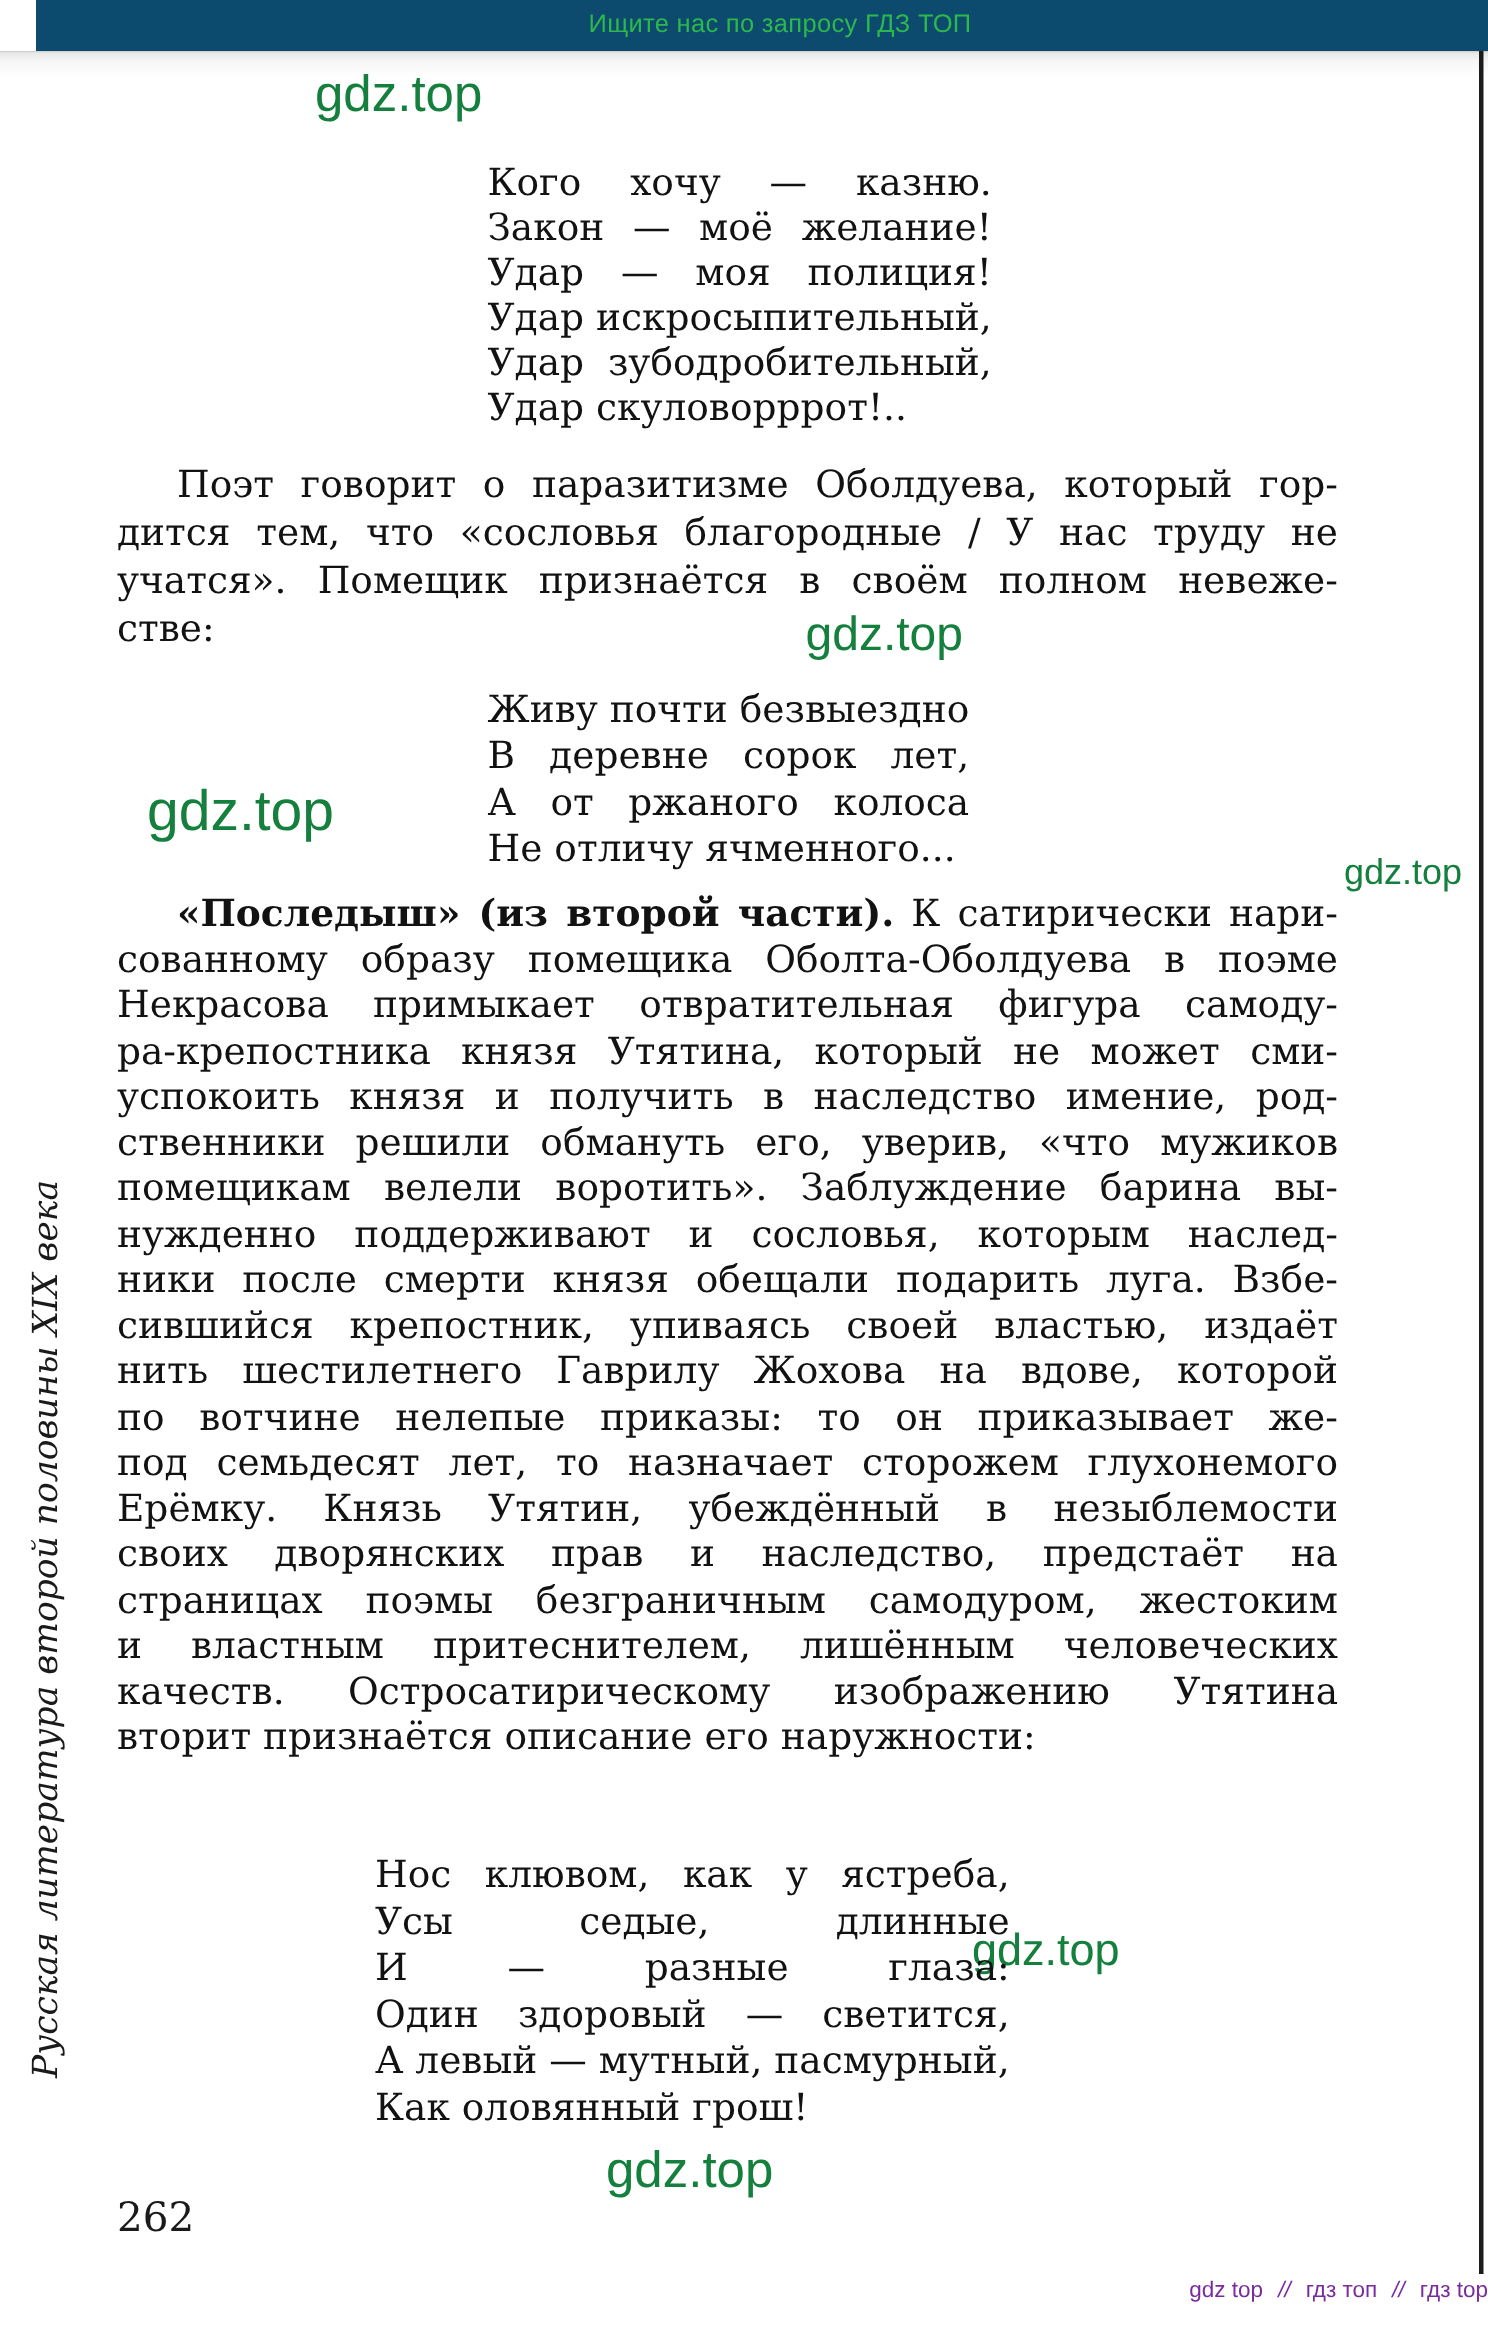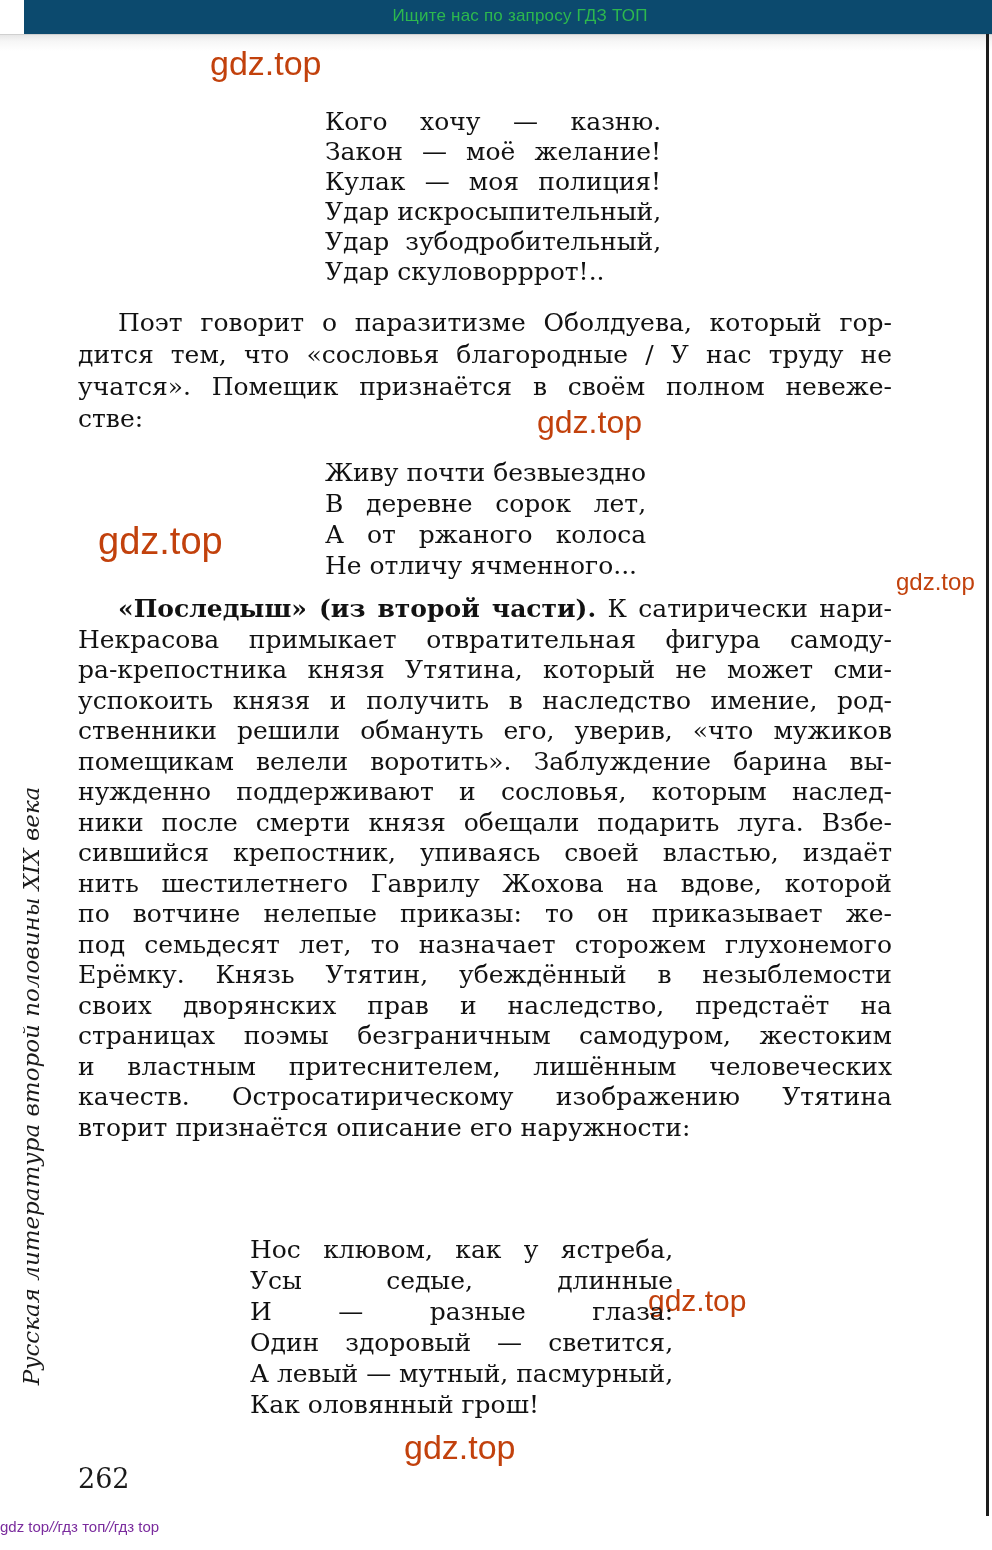--- a/index.html
+++ b/index.html
@@ -36,21 +36,21 @@
   }
   .page-right-edge {
     position: absolute; left: 986px; top: 34px; width: 3px; height: 1482px;
     background: #1c1c1c;
   }
 
   
   .wm {
     position: absolute;
     font-family: "Liberation Sans", sans-serif;
-    color: #c2410c;
+    color: #15803d;
     white-space: nowrap;
     line-height: 1;
   }
   .wm1 { left: 210px; top: 46px;   font-size: 34px; }
   .wm2 { left: 537px; top: 406px;  font-size: 32px; }
   .wm3 { left: 98px;  top: 522px;  font-size: 38px; }
   .wm4 { left: 896px; top: 570px;  font-size: 24px; }
   .wm5 { left: 648px; top: 1286px; font-size: 30px; }
   .wm6 { left: 404px; top: 1430px; font-size: 34px; }
 
@@ -96,21 +96,21 @@
   }
 
   
   .page-number {
     position: absolute; left: 78px; top: 1463px;
     font-size: 27px; color: #1a1a1a;
   }
 
   .footer-links {
     position: absolute; left: 0; top: 1518px; width: 992px;
-    display: flex; justify-content: flex-start; align-items: center; 
+    display: flex; justify-content: flex-end; align-items: center; gap: 10px;
     font-family: "Liberation Sans", sans-serif;
     font-size: 15px; font-weight: 500;
     color: #7a2b9d;
   }
   .footer-links a { color: #7a2b9d; text-decoration: none; cursor: pointer; }
   .footer-sep { font-style: italic; }
 </style>
 </head>
 <body>
 
@@ -124,21 +124,21 @@
 <div class="wm wm1">gdz.top</div>
 <div class="wm wm2">gdz.top</div>
 <div class="wm wm3">gdz.top</div>
 <div class="wm wm4">gdz.top</div>
 <div class="wm wm5">gdz.top</div>
 <div class="wm wm6">gdz.top</div>
 
 <div class="poem poem1">
     <div class="pline first">Кого хочу — казню.</div>
     <div class="pline">Закон — моё желание!</div>
-    <div class="pline">Кулак — моя полиция!</div>
+    <div class="pline">Удар — моя полиция!</div>
     <div class="pline">Удар искросыпительный,</div>
     <div class="pline">Удар зубодробительный,</div>
     <div class="pline last">Удар скуловорррот!..</div>
   </div>
 
 <div class="para para1 indent-first">
     <div class="pline first">Поэт говорит о паразитизме Оболдуева, который гор-</div>
     <div class="pline">дится тем, что «сословья благородные / У нас труду не</div>
     <div class="pline">учатся». Помещик признаётся в своём полном невеже-</div>
     <div class="pline last">стве:</div>
@@ -147,20 +147,21 @@
 <div class="poem poem2">
     <div class="pline first">Живу почти безвыездно</div>
     <div class="pline">В деревне сорок лет,</div>
     <div class="pline">А от ржаного колоса</div>
     <div class="pline last">Не отличу ячменного...</div>
   </div>
 
 <div class="para para2">
   <div class="pline first-indent"><span class="bold">«Последыш» (из второй части).</span><span> К сатирически нари-</span></div>
   <div>
+      <div class="pline first">сованному образу помещика Оболта-Оболдуева в поэме</div>
       <div class="pline">Некрасова примыкает отвратительная фигура самоду-</div>
       <div class="pline">ра-крепостника князя Утятина, который не может сми-</div>
       <div class="pline">успокоить князя и получить в наследство имение, род-</div>
       <div class="pline">ственники решили обмануть его, уверив, «что мужиков</div>
       <div class="pline">помещикам велели воротить». Заблуждение барина вы-</div>
       <div class="pline">нужденно поддерживают и сословья, которым наслед-</div>
       <div class="pline">ники после смерти князя обещали подарить луга. Взбе-</div>
       <div class="pline">сившийся крепостник, упиваясь своей властью, издаёт</div>
       <div class="pline">нить шестилетнего Гаврилу Жохова на вдове, которой</div>
       <div class="pline">по вотчине нелепые приказы: то он приказывает же-</div>

